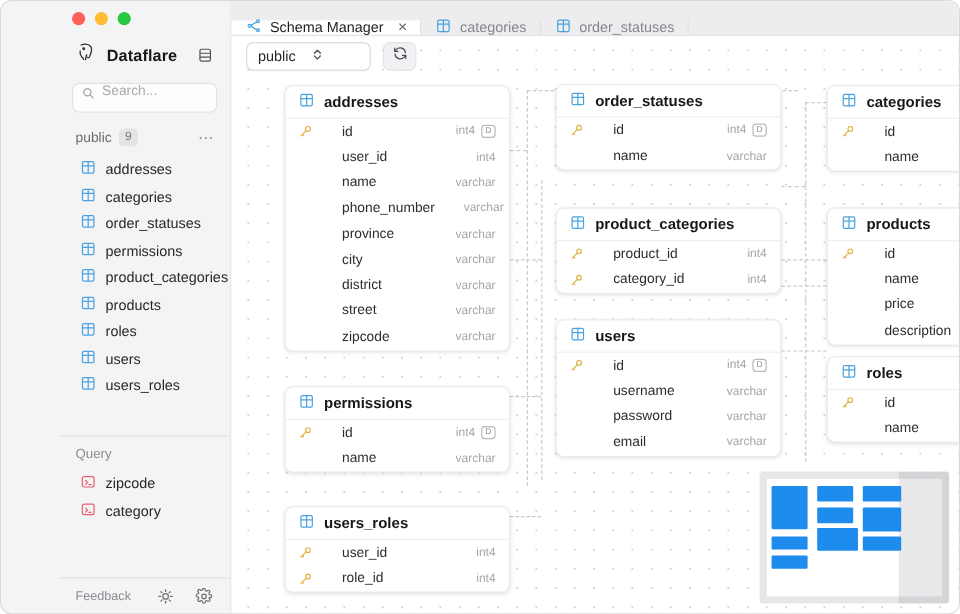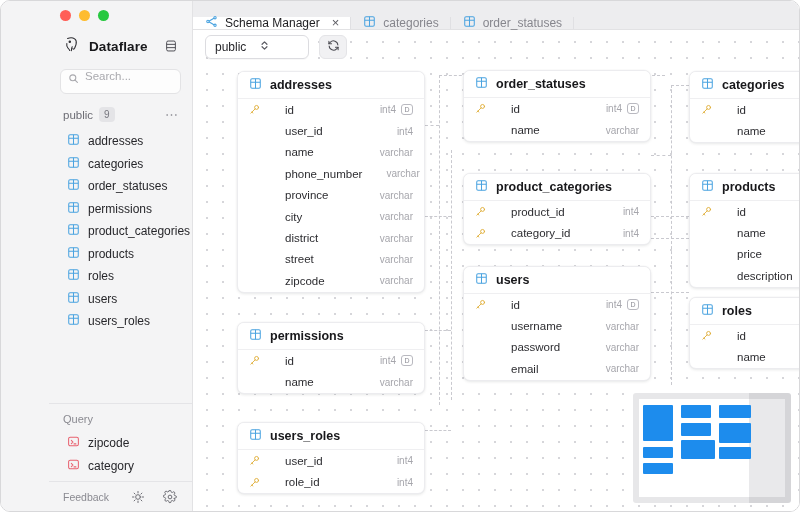--- a/index.html
+++ b/index.html
@@ -80,21 +80,21 @@
   .query-title { font-size: 11px; color: #8a8a91; padding: 0 14px 6px 14px; }
   .q-item {
     display: flex; align-items: center; gap: 8px;
     height: 23px; padding: 0 12px 0 18px;
     font-size: 12px; color: #27272b;
   }
 
   .sb-footer {
     border-top: 1px solid #e4e4e7;
     height: 30px; display: flex; align-items: center;
-    padding: 0 13px 0 14px; gap: 14px;
+    padding: 0 13px 0 14px; gap: 14px; margin-top: 40px;
   }
   .feedback { font-size: 10.5px; color: #8a8a91; flex: 1; }
 
   
   .main { flex: 1; display: flex; flex-direction: column; position: relative; background: #fff; min-width: 0; }
 
   .tabbar {
     height: 29px; display: flex; align-items: stretch;
     background: #ededef; border-bottom: 1px solid #e2e2e4;
     flex: 0 0 29px;

